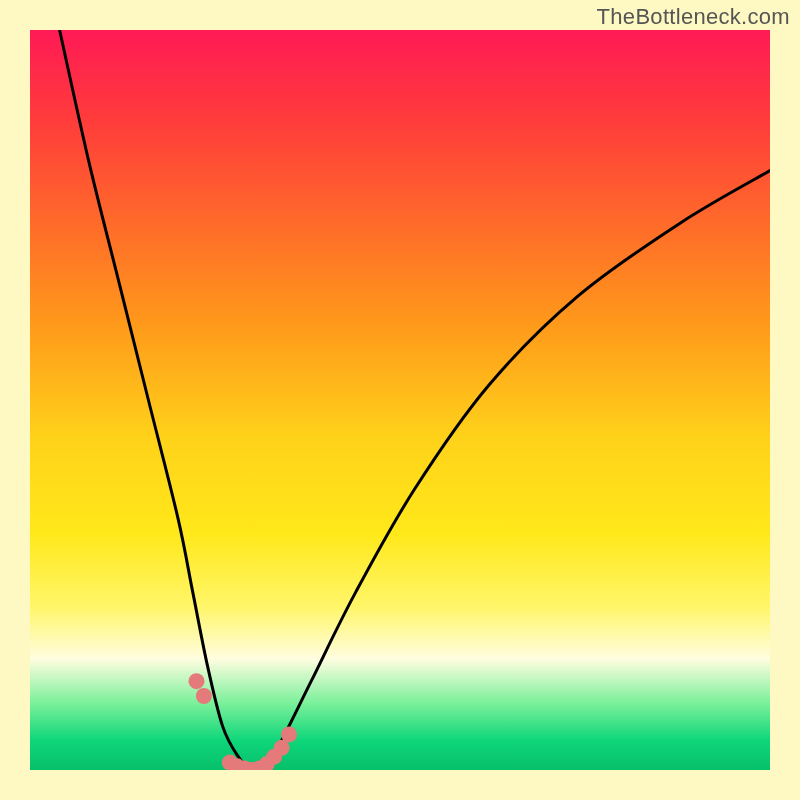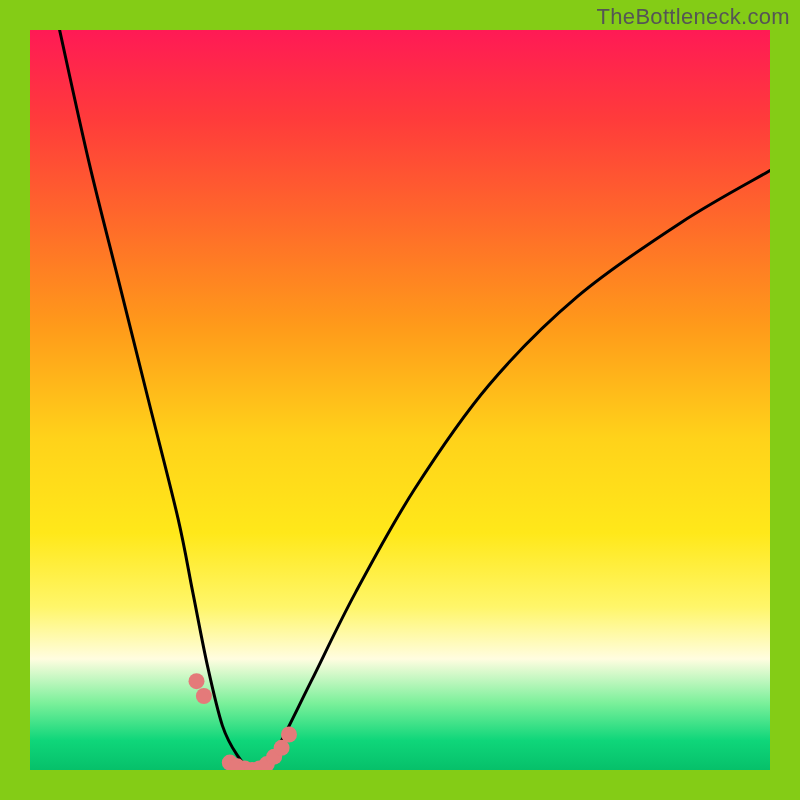--- a/index.html
+++ b/index.html
@@ -10,21 +10,21 @@
     overflow: hidden;
     background: #000;
     font-family: Arial, Helvetica, sans-serif;
   }
   .frame {
     position: absolute;
     top: 0;
     left: 0;
     width: 800px;
     height: 800px;
-    background: #84cc16;
+    background: #fef9c3;
   }
   .plot {
     position: absolute;
     top: 30px;
     left: 30px;
     width: 740px;
     height: 740px;
     background: linear-gradient(
       to bottom,
       #ff1a55 0%,

